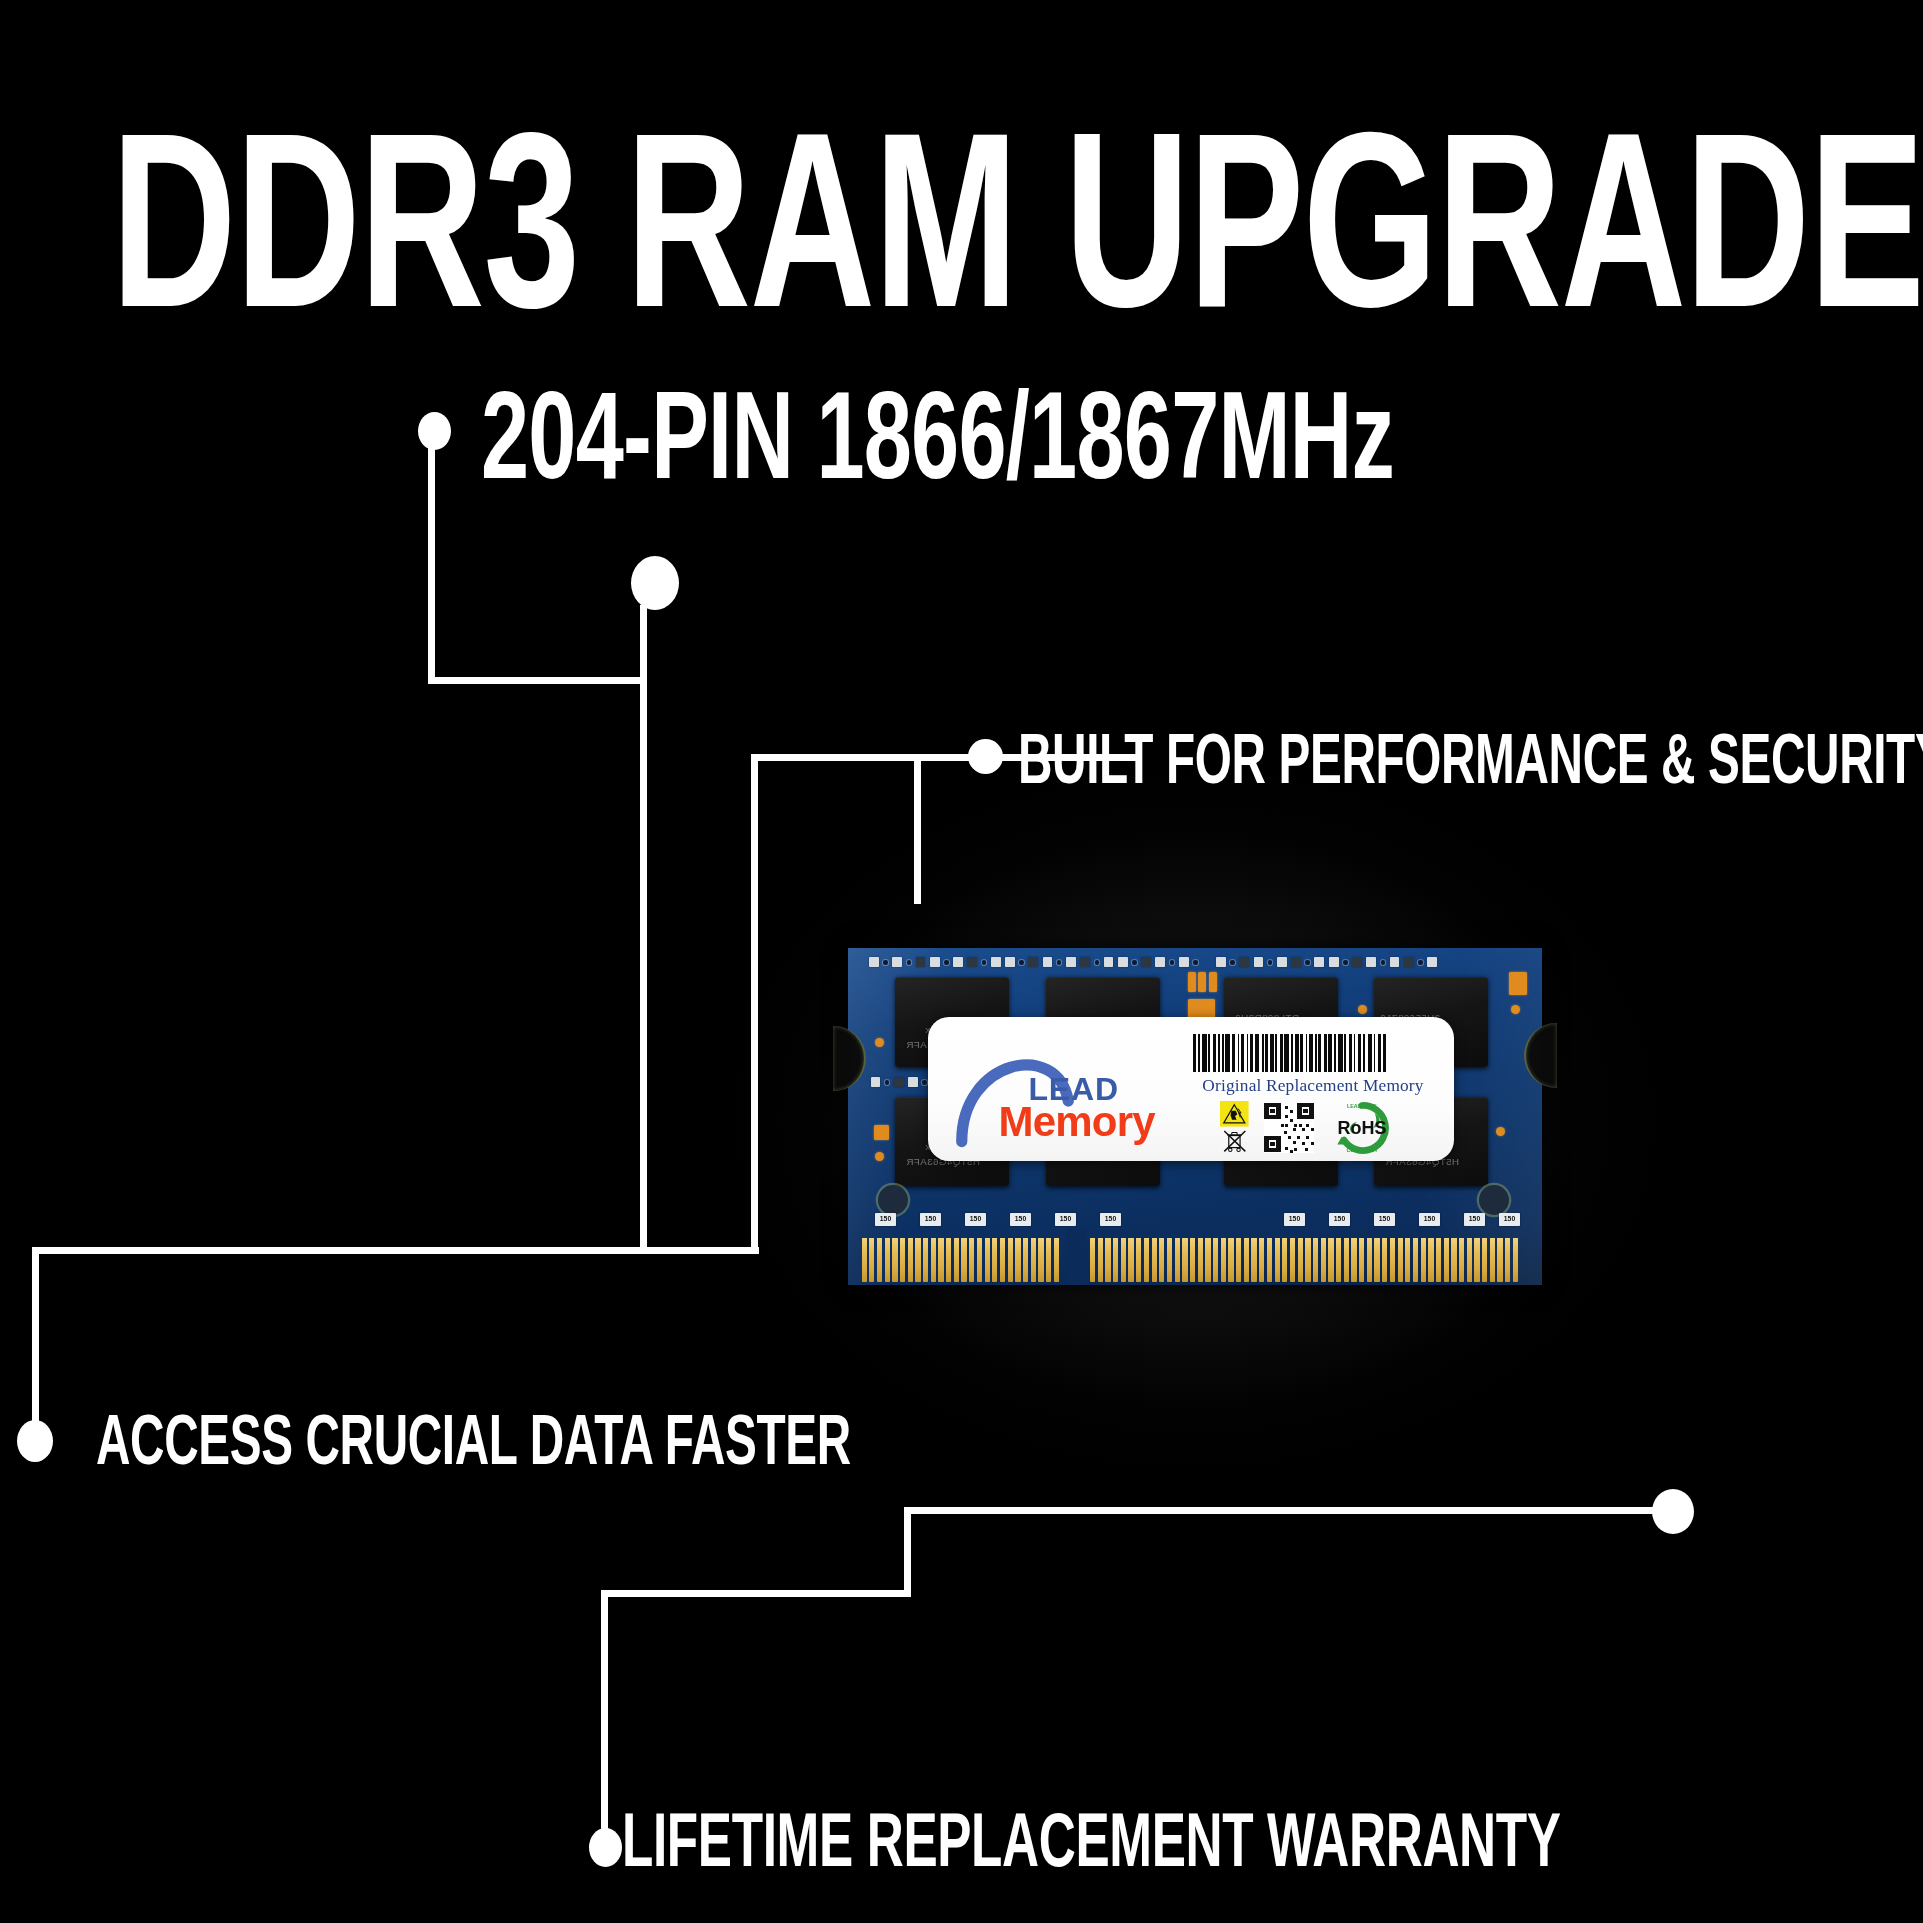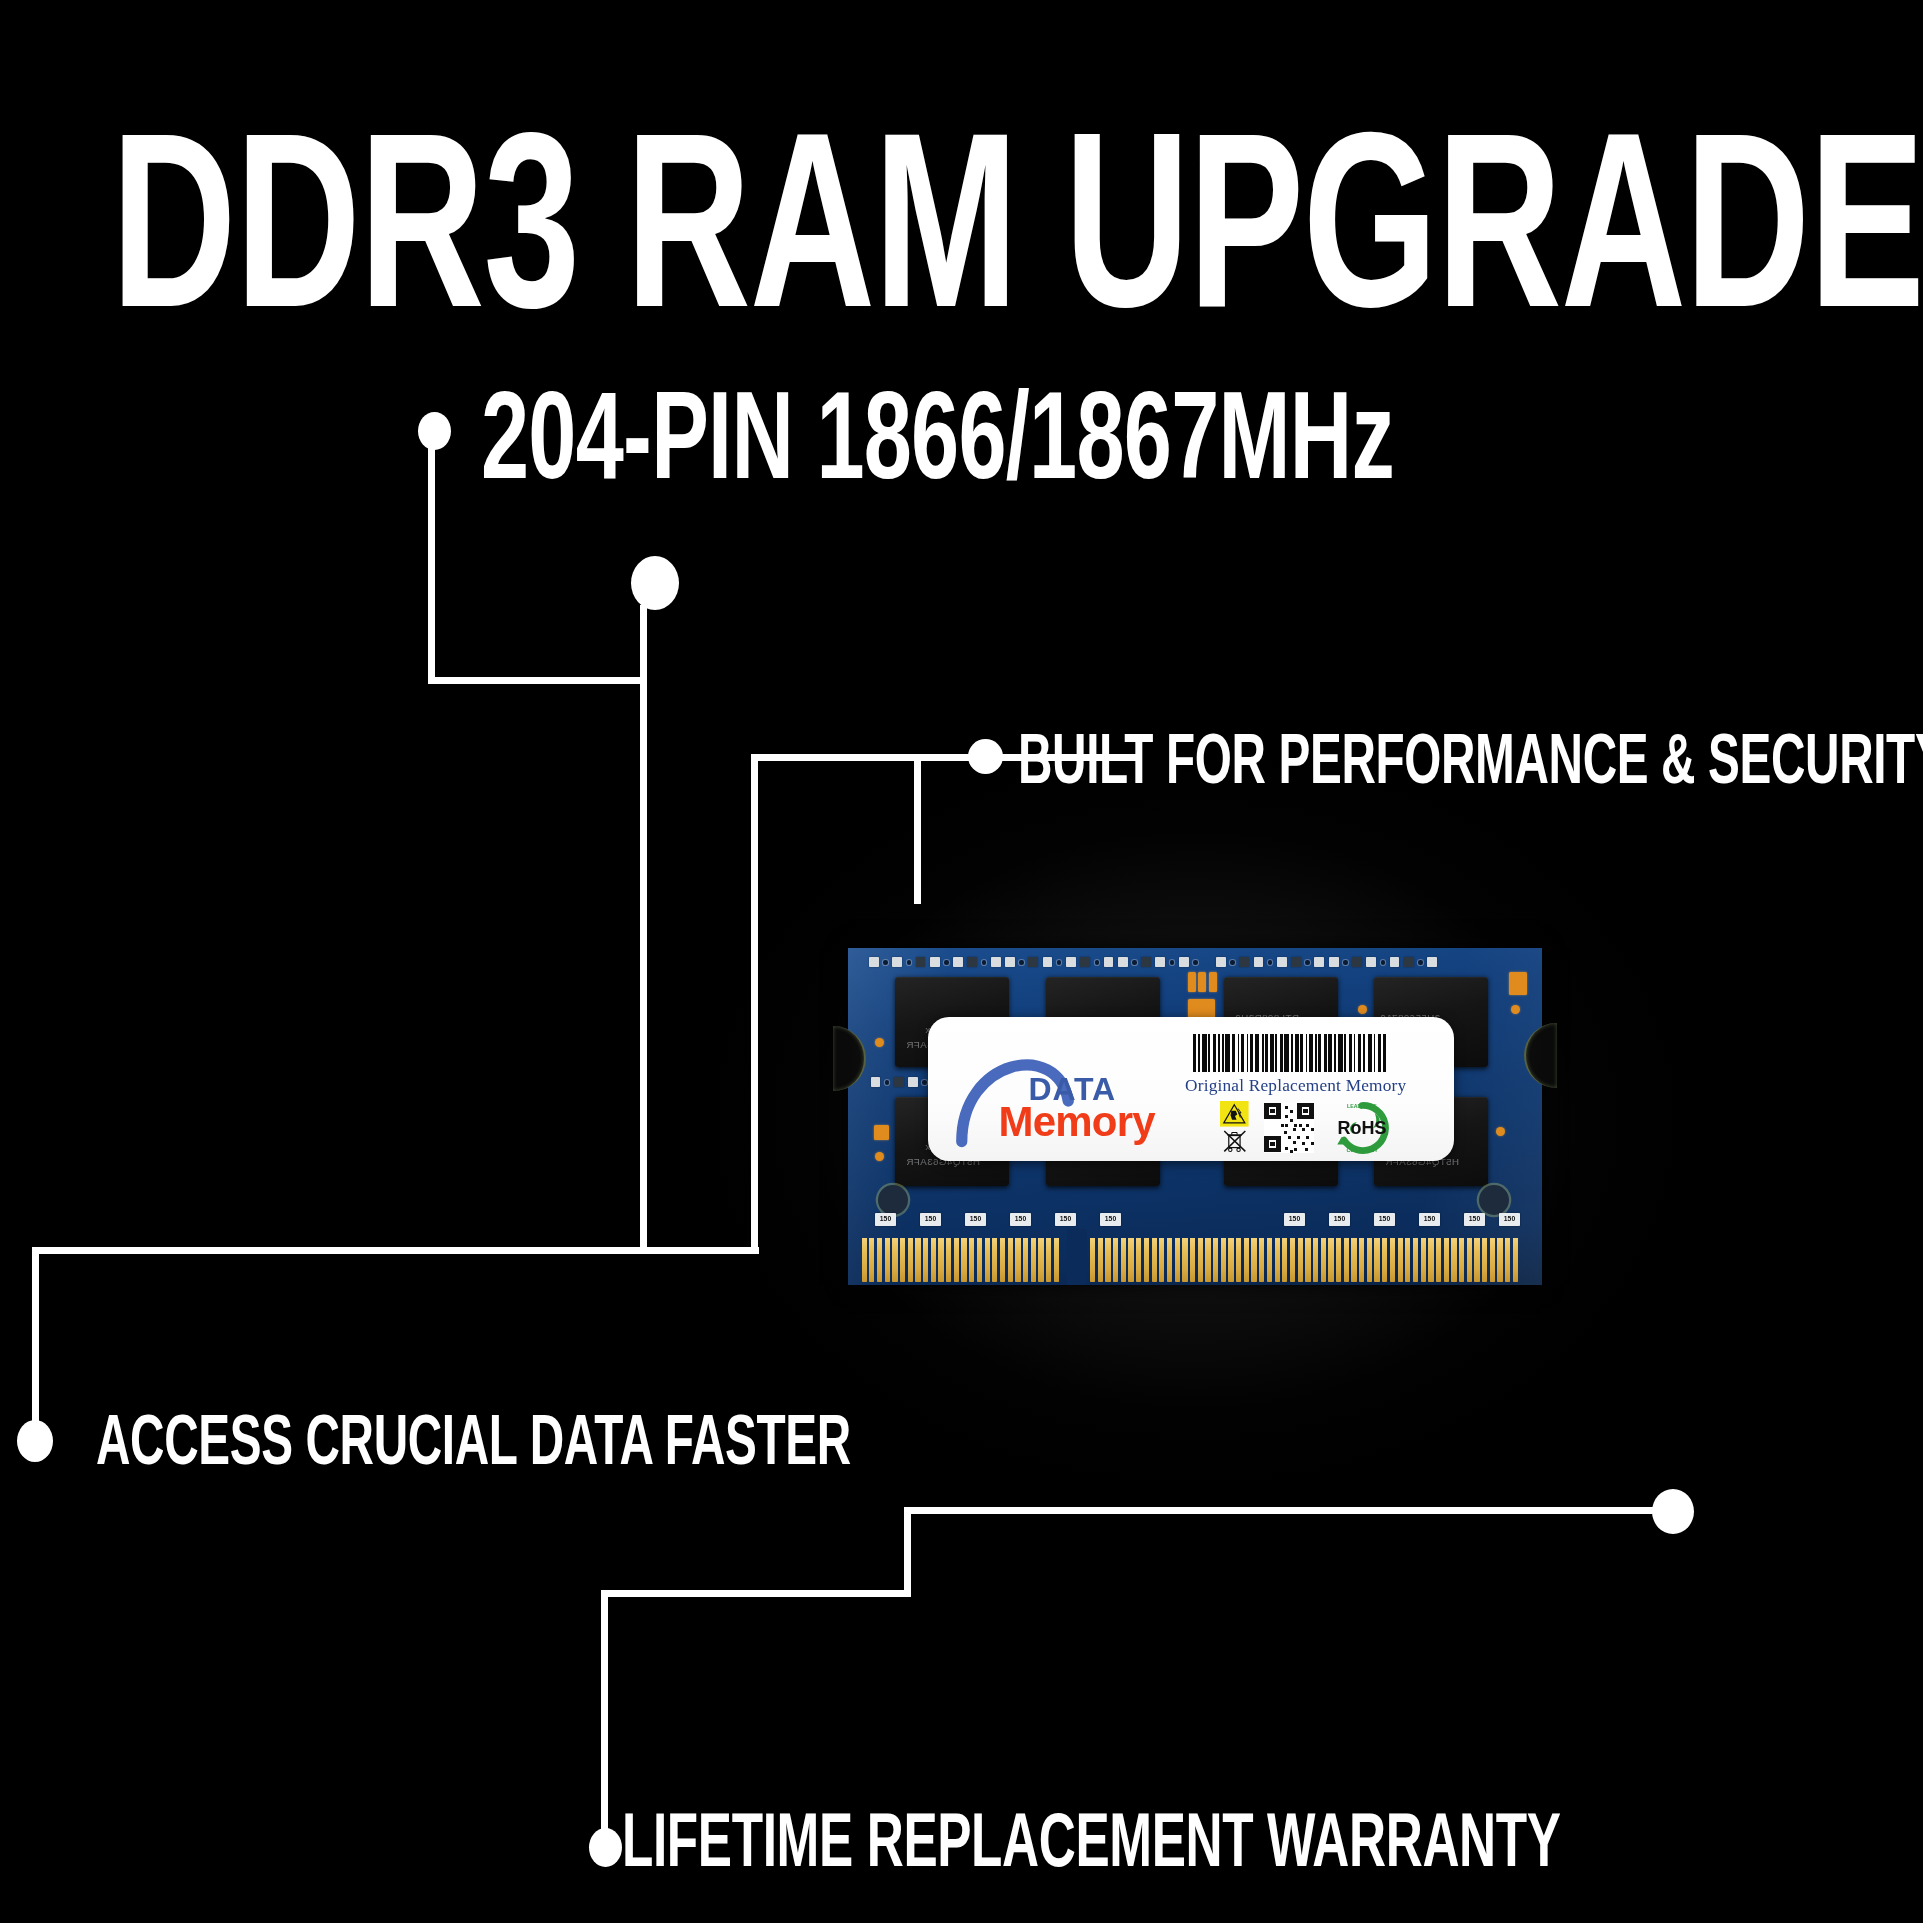--- a/index.html
+++ b/index.html
@@ -151,22 +151,22 @@
   #memory-word{
     position:absolute; left:54px; top:69px;
     font-family:"Liberation Sans", sans-serif;
     font-size:42px; font-weight:700; color:#f03c18; letter-spacing:-0.8px;
   }
   
   #barcode{ position:absolute; left:265px; top:16.5px; width:240px; height:38px;
       display:flex; gap:0; align-items:stretch; }
   #barcode span{ display:block; background:#0a0a0a; height:100%; }
   #label-tagline{
-    position:absolute; left:257px; top:59px; width:240px;
-    color:#243f86;
+    position:absolute; left:265px; top:59px; width:240px;
+    text-align:center; color:#243f86;
     font-family:"Liberation Serif", serif;
     font-size:17.3px; letter-spacing:0.2px; white-space:nowrap;
   }
   
   #label-icons{ position:absolute; left:292px; top:84px; width:215px; height:54px; }
   .lbl-icon{ position:absolute; }
   #icon-esd{ left:0; top:0; width:28.6px; height:25.6px; }
   #icon-weee{ left:1.5px; top:27px; width:25.6px; height:25.6px; }
   #icon-qr{ left:44px; top:1.5px; width:50px; height:50px; }
   #icon-rohs{ left:111px; top:0px; width:62px; height:54px; }
@@ -443,21 +443,21 @@
       </div>
     </div>
 
     <div id="ram-label">
 
       <div id="arch-logo">
         <svg id="arch-svg" width="233" height="120" viewBox="0 0 310 160">
           <path d="M22 150 C 22 40, 150 14, 164 96" fill="none" stroke="#4a6bbd" stroke-width="15" stroke-linecap="round"></path>
           <path d="M42 150 C 42 56, 138 34, 152 100" fill="none" stroke="#ffffff" stroke-width="0"></path>
         </svg>
-        <div id="arch-word">DATA</div>
+        <div id="arch-word">LEAD</div>
         <div id="memory-word">Memory</div>
       </div>
 
       <div id="barcode">
         <span style="width:3px"></span>
           <span style="width:2.3px;background:transparent"></span>
         <span style="width:1.5px"></span>
           <span style="width:2.3px;background:transparent"></span>
         <span style="width:4.5px"></span>
           <span style="width:1.5px;background:transparent"></span>

